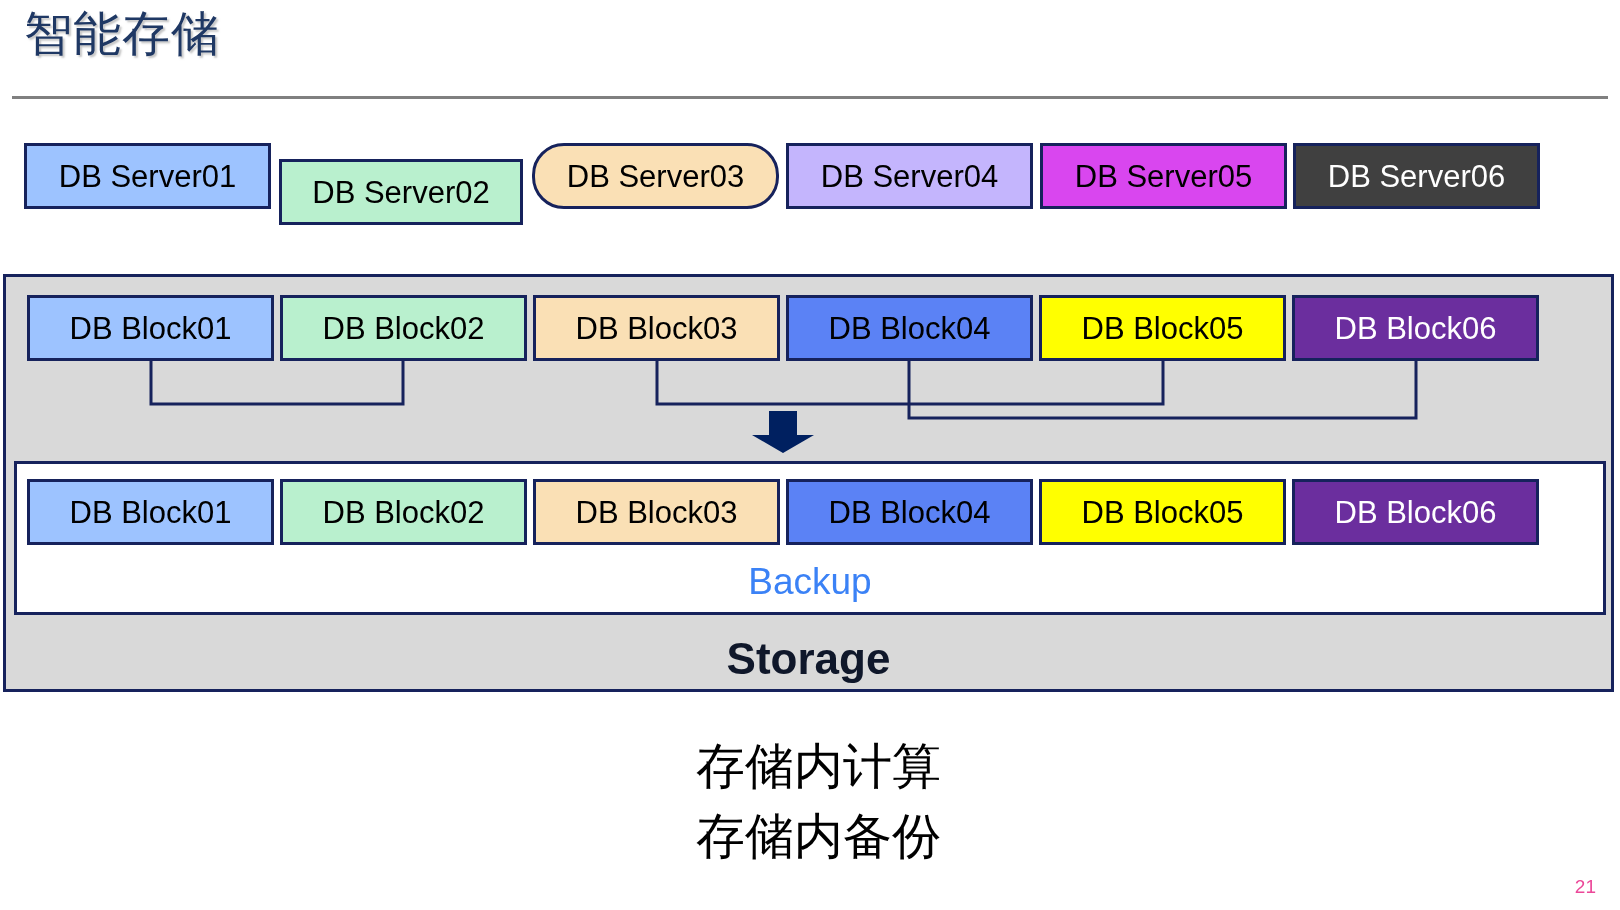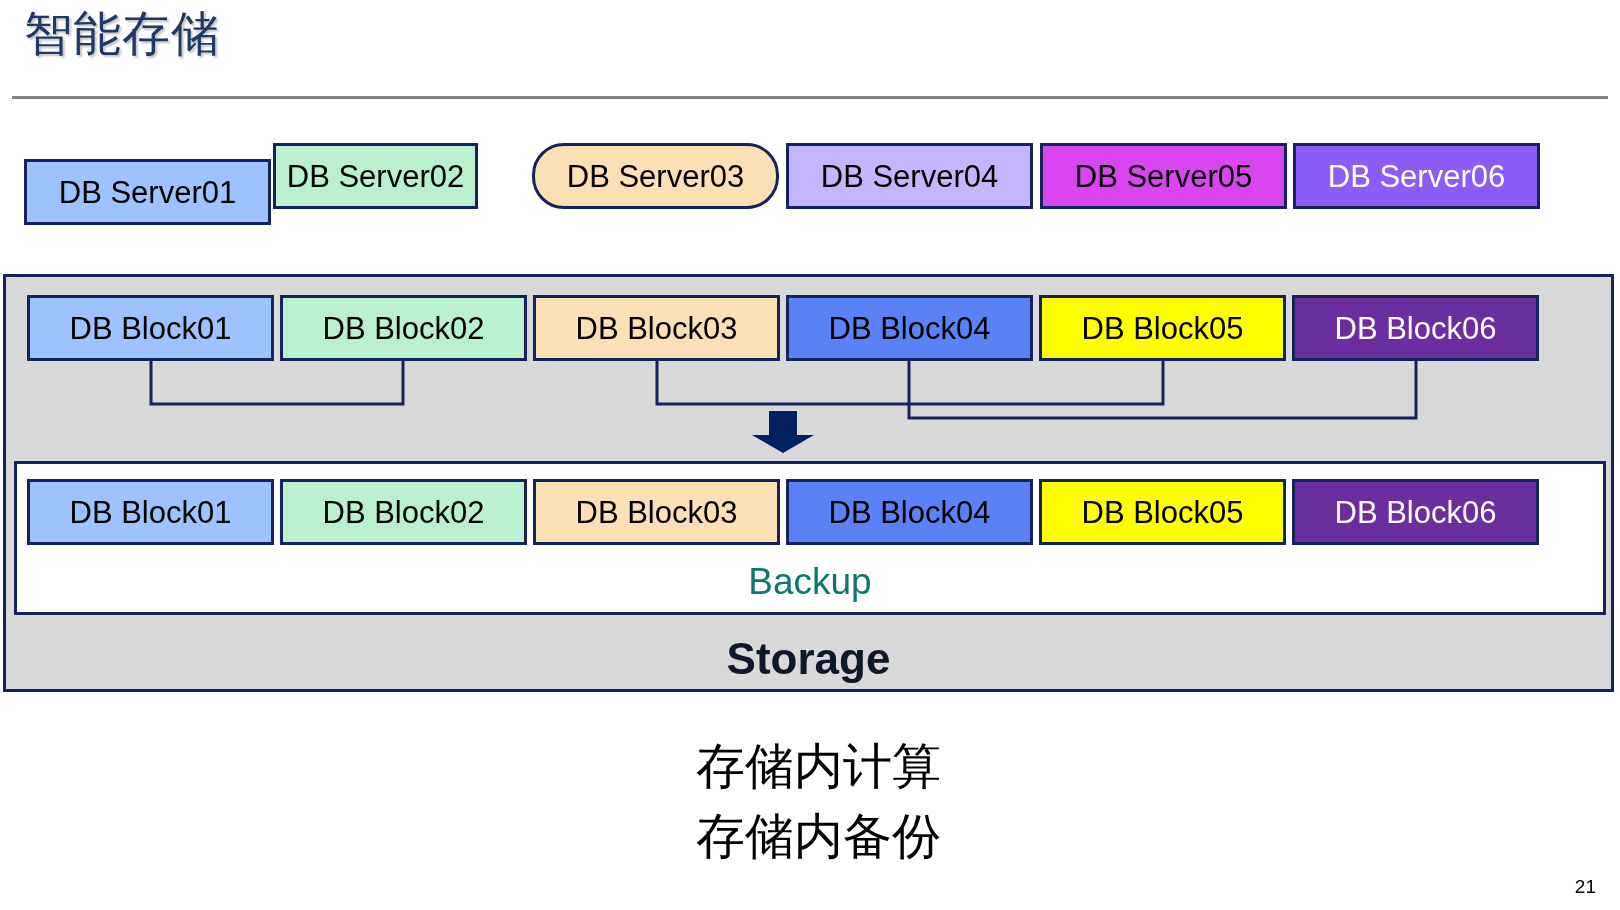--- a/index.html
+++ b/index.html
@@ -102,21 +102,21 @@
     border: 3px solid #16225C;
     background: #FFFFFF;
   }
   #backup-label {
     position: absolute;
     left: 0;
     right: 0;
     bottom: 12px;
     text-align: center;
     font-size: 37px;
-    color: #0f766e;
+    color: #3b82f6;
     line-height: 1;
   }
 
   
   #backup-block-row .node { top: 479px; height: 66px; }
 
   
   .caption {
     position: absolute;
     left: 17px;
@@ -129,47 +129,47 @@
   }
   #caption-1 { top: 742px; }
   #caption-2 { top: 812px; }
 
   
   #page-number {
     position: absolute;
     right: 24px;
     bottom: 14px;
     font-size: 19px;
-    color: #000000;
+    color: #ec4899;
     line-height: 1;
   }
 </style>
 </head>
 <body>
 
 <div id="slide-title">智能存储</div>
 <div id="title-rule"></div>
 
 <div id="server-row">
-    <div class="node" style="left: 24px; width: 247px; background: rgb(157, 195, 255); color: rgb(0, 0, 0); border-color: rgb(22, 34, 92); margin-top: 16px;">
+    <div class="node" style="left: 24px; width: 247px; background: rgb(157, 195, 255); color: rgb(0, 0, 0); border-color: rgb(22, 34, 92);">
       <span>DB Server01</span>
     </div>
-    <div class="node" style="left: 273px; width: 205px; background: rgb(185, 240, 206); color: rgb(0, 0, 0); border-color: rgb(22, 34, 92);">
+    <div class="node" style="left: 279px; width: 244px; background: rgb(185, 240, 206); color: rgb(0, 0, 0); border-color: rgb(22, 34, 92); margin-top: 16px;">
       <span>DB Server02</span>
     </div>
     <div class="node" style="left: 532px; width: 247px; background: rgb(250, 224, 181); color: rgb(0, 0, 0); border-color: rgb(22, 34, 92); border-radius: 32px;">
       <span>DB Server03</span>
     </div>
     <div class="node" style="left: 786px; width: 247px; background: #c4b5fd; color: rgb(0, 0, 0); border-color: rgb(22, 34, 92);">
       <span>DB Server04</span>
     </div>
     <div class="node" style="left: 1040px; width: 247px; background: #d946ef; color: rgb(0, 0, 0); border-color: rgb(22, 34, 92);">
       <span>DB Server05</span>
     </div>
-    <div class="node light" style="left: 1293px; width: 247px; background: #8b5cf6; color: rgb(255, 255, 255); border-color: rgb(22, 34, 92);">
+    <div class="node light" style="left: 1293px; width: 247px; background: #404040; color: rgb(255, 255, 255); border-color: rgb(22, 34, 92);">
       <span>DB Server06</span>
     </div>
   </div>
 
 <div id="storage-container">
   <div id="storage-label">Storage</div>
 </div>
 
 <div id="primary-block-row">
     <div class="node" style="left: 27px; width: 247px; background: rgb(157, 195, 255); color: rgb(0, 0, 0); border-color: rgb(22, 34, 92);">

